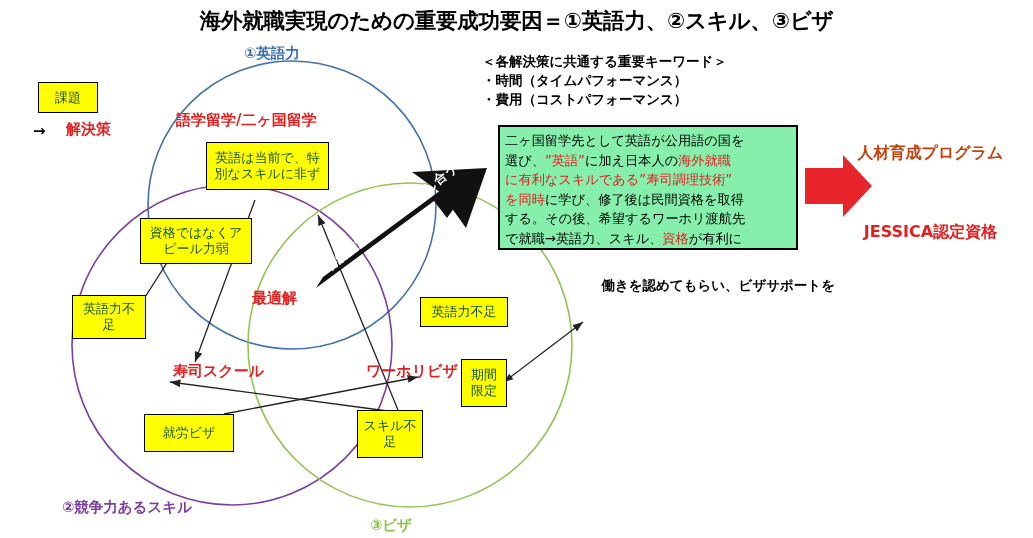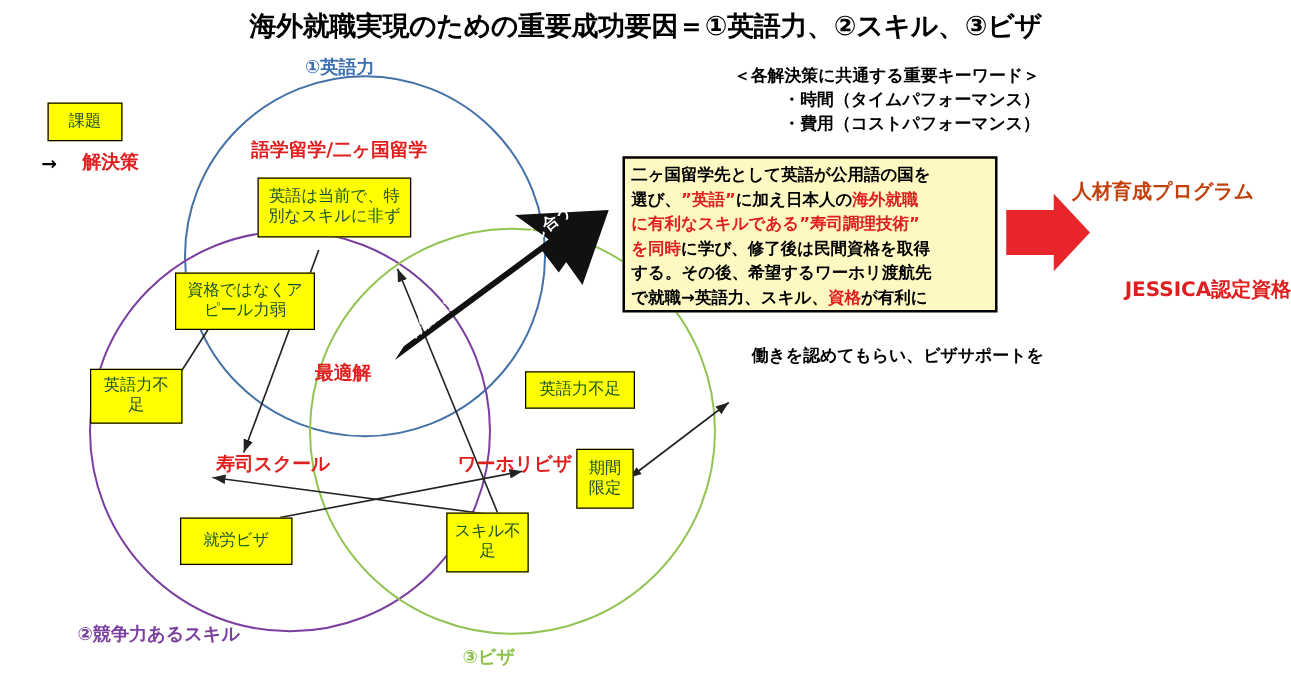--- a/index.html
+++ b/index.html
@@ -31,39 +31,39 @@
   .c-blue{color:#3b6fb0;}
   .c-purple{color:#7b3fa0;}
   .c-green{color:#8cc04c;}
 
   
   .legend-box{left:38px;top:82px;width:60px;height:31px;}
   .legend-arrow{left:33px;top:122px;font-size:15px;color:#000;font-weight:bold;}
   .legend-sol{left:66px;top:120px;}
 
   
-  .kw{left:482px;top:52px;width:350px;text-align:right;font-size:13.5px;
+  .kw{left:482px;top:52px;width:350px;text-align:left;font-size:13.5px;
       line-height:19px;color:#000;font-weight:bold;}
 
   
   .mbox{left:498px;top:125px;width:300px;height:125px;border:2.2px solid #000;
-        background:#fef9c3;box-sizing:border-box;padding:4px 5px 2px 5px;
-        font-size:13.2px;line-height:19.6px;color:#000;font-weight:bold;
+        background:#86efac;box-sizing:border-box;padding:4px 5px 2px 5px;
+        font-size:13.2px;line-height:19.6px;color:#000;font-weight:normal;
         text-align:justify;}
   .mbox .r{color:#e02020;}
 
   
   .vsupport{left:505px;top:275px;width:330px;font-size:13.5px;line-height:20px;
             color:#000;font-weight:bold;text-align:right;}
   .vsupport u{text-decoration:underline;}
 
   
   .prog{left:828px;top:140px;width:205px;text-align:center;color:#c2410c;
         font-size:16px;line-height:25px;font-weight:bold;}
-  .cert{left:828px;top:222px;width:205px;text-align:right;color:#e02020;
+  .cert{left:828px;top:222px;width:205px;text-align:center;color:#e02020;
         font-size:16px;font-weight:bold;}
 
   
   .diagtxt{position:absolute;left:322px;top:262px;color:#fff;font-size:12.5px;
            font-weight:bold;white-space:nowrap;
            transform:rotate(-38.5deg);transform-origin:0 0;}
 </style>
 </head>
 <body>
 
@@ -119,21 +119,21 @@
     <div class="abs title">海外就職実現のための重要成功要因＝①英語力、②スキル、③ビザ</div>
 
     <div class="abs ybox legend-box">課題</div>
     <div class="abs legend-arrow">→</div>
     <div class="abs red legend-sol">解決策</div>
 
     <div class="abs clabel c-blue" style="left:244px;top:44px;">①英語力</div>
     <div class="abs clabel c-purple" style="left:62px;top:498px;">②競争力あるスキル</div>
     <div class="abs clabel c-green" style="left:370px;top:516px;">③ビザ</div>
 
-    <div class="abs red" style="left:201px;top:111px;">語学留学/二ヶ国留学</div>
+    <div class="abs red" style="left:176px;top:111px;">語学留学/二ヶ国留学</div>
     <div class="abs red" style="left:133px;top:362px;margin-left:40px;">寿司スクール</div>
     <div class="abs red" style="left:366px;top:362px;">ワーホリビザ</div>
     <div class="abs red" style="left:252px;top:289px;">最適解</div>
 
     <div class="abs ybox" style="left:206px;top:142px;width:123px;height:48px;">英語は当前で、特別なスキルに非ず</div>
     <div class="abs ybox" style="left:140px;top:218px;width:112px;height:46px;">資格ではなくアピール力弱</div>
     <div class="abs ybox" style="left:72px;top:295px;width:74px;height:44px;">英語力不足</div>
     <div class="abs ybox" style="left:420px;top:297px;width:88px;height:30px;">英語力不足</div>
     <div class="abs ybox" style="left:144px;top:414px;width:90px;height:38px;">就労ビザ</div>
     <div class="abs ybox" style="left:357px;top:410px;width:66px;height:48px;">スキル不足</div>

